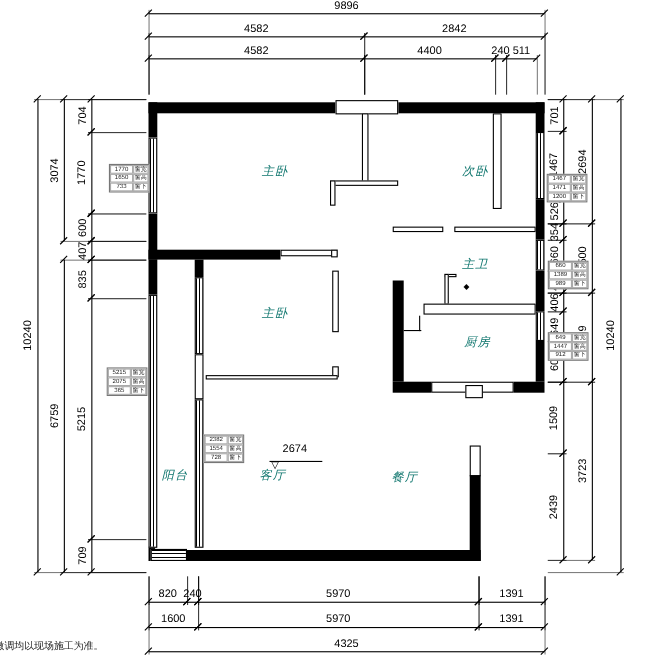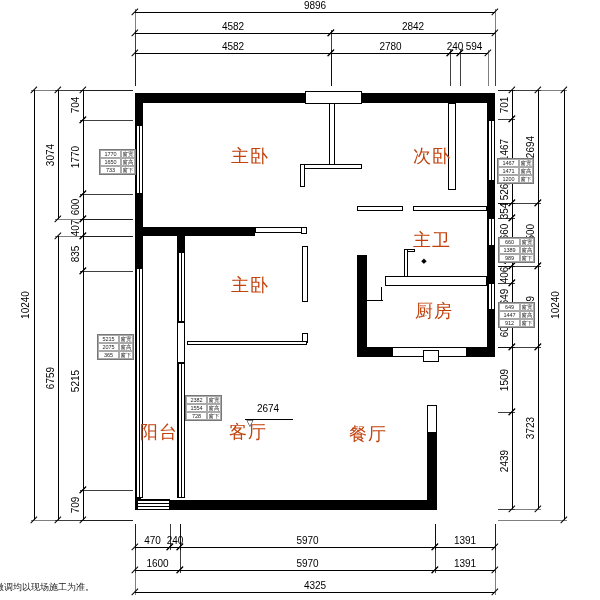--- a/index.html
+++ b/index.html
@@ -10,21 +10,21 @@
   .win-v{position:absolute;box-sizing:border-box;border:1px solid #000;background-color:#fff;
          background-image:repeating-linear-gradient(to right,#000 0 1px,rgba(0,0,0,0) 1px 3px);}
   .win-h{position:absolute;box-sizing:border-box;border:1px solid #000;background-color:#fff;
          background-image:repeating-linear-gradient(to bottom,#000 0 1px,rgba(0,0,0,0) 1px 3px);}
   .dim-h{position:absolute;height:1px;background:#000;}
   .dim-v{position:absolute;width:1px;background:#000;}
   .tick{position:absolute;width:9px;height:1.4px;background:#000;transform:translate(-50%,-50%) rotate(-45deg);}
   .ext{position:absolute;background:#000;opacity:.5;}
   .dlab{position:absolute;font-size:10px;color:#000;white-space:nowrap;transform:translate(-50%,-102%);}
   .dlab-v{position:absolute;font-size:10px;color:#000;white-space:nowrap;transform:translate(-54%,-50%) rotate(-90deg);}
-  .room{position:absolute;font-size:18px;color:#c2410c;white-space:nowrap;transform:translate(-50%,-50%);letter-spacing:1px;}
+  .room{position:absolute;font-size:11px;color:#0f766e;white-space:nowrap;transform:translate(-50%,-50%);letter-spacing:1px;font-style:italic;}
   .wtable{position:absolute;display:grid;grid-template-columns:21px 14px;border:1px solid #777;background:#fff;}
   .wtable span{box-sizing:border-box;border:1px solid #aaa;font-size:5.5px;line-height:6px;height:8px;
                text-align:center;color:#222;overflow:hidden;white-space:nowrap;}
   .fnote{position:absolute;font-size:9px;color:#222;white-space:nowrap;}
   .lvl{position:absolute;font-size:10px;color:#000;transform:translate(-50%,-100%);}
   .tri{position:absolute;font-size:9px;color:#000;transform:translate(-50%,-50%);}
   .diamond{position:absolute;font-size:7px;color:#000;transform:translate(-50%,-50%);}
 </style>
 </head>
 <body>
@@ -171,33 +171,33 @@
       <div class="tick" style="left: 331px; top: 33px;"></div>
       <div class="tick" style="left: 495px; top: 33px;"></div>
       <div class="dlab" style="left: 413px; top: 32px;">2842</div>
       <div class="dim-h" style="left: 135px; top: 53px; width: 196px;"></div>
       <div class="tick" style="left: 135px; top: 53px;"></div>
       <div class="tick" style="left: 331px; top: 53px;"></div>
       <div class="dlab" style="left: 233px; top: 52px;">4582</div>
       <div class="dim-h" style="left: 331px; top: 53px; width: 119px;"></div>
       <div class="tick" style="left: 331px; top: 53px;"></div>
       <div class="tick" style="left: 450px; top: 53px;"></div>
-      <div class="dlab" style="left: 390.5px; top: 52px;">2780</div>
+      <div class="dlab" style="left: 390.5px; top: 52px;">4400</div>
       <div class="dim-h" style="left: 450px; top: 53px; width: 10px;"></div>
       <div class="tick" style="left: 450px; top: 53px;"></div>
       <div class="tick" style="left: 460px; top: 53px;"></div>
       <div class="dlab" style="left: 455px; top: 52px;">240</div>
       <div class="dim-h" style="left: 460px; top: 53px; width: 28px;"></div>
       <div class="tick" style="left: 460px; top: 53px;"></div>
       <div class="tick" style="left: 488px; top: 53px;"></div>
-      <div class="dlab" style="left: 474px; top: 52px;">594</div>
+      <div class="dlab" style="left: 474px; top: 52px;">511</div>
       <div class="dim-h" style="left: 135px; top: 547px; width: 35px;"></div>
       <div class="tick" style="left: 135px; top: 547px;"></div>
       <div class="tick" style="left: 170px; top: 547px;"></div>
-      <div class="dlab" style="left: 152.5px; top: 546px;">470</div>
+      <div class="dlab" style="left: 152.5px; top: 546px;">820</div>
       <div class="dim-h" style="left: 170px; top: 547px; width: 10px;"></div>
       <div class="tick" style="left: 170px; top: 547px;"></div>
       <div class="tick" style="left: 180px; top: 547px;"></div>
       <div class="dlab" style="left: 175px; top: 546px;">240</div>
       <div class="dim-h" style="left: 180px; top: 547px; width: 255px;"></div>
       <div class="tick" style="left: 180px; top: 547px;"></div>
       <div class="tick" style="left: 435px; top: 547px;"></div>
       <div class="dlab" style="left: 307.5px; top: 546px;">5970</div>
       <div class="dim-h" style="left: 435px; top: 547px; width: 60px;"></div>
       <div class="tick" style="left: 435px; top: 547px;"></div>

